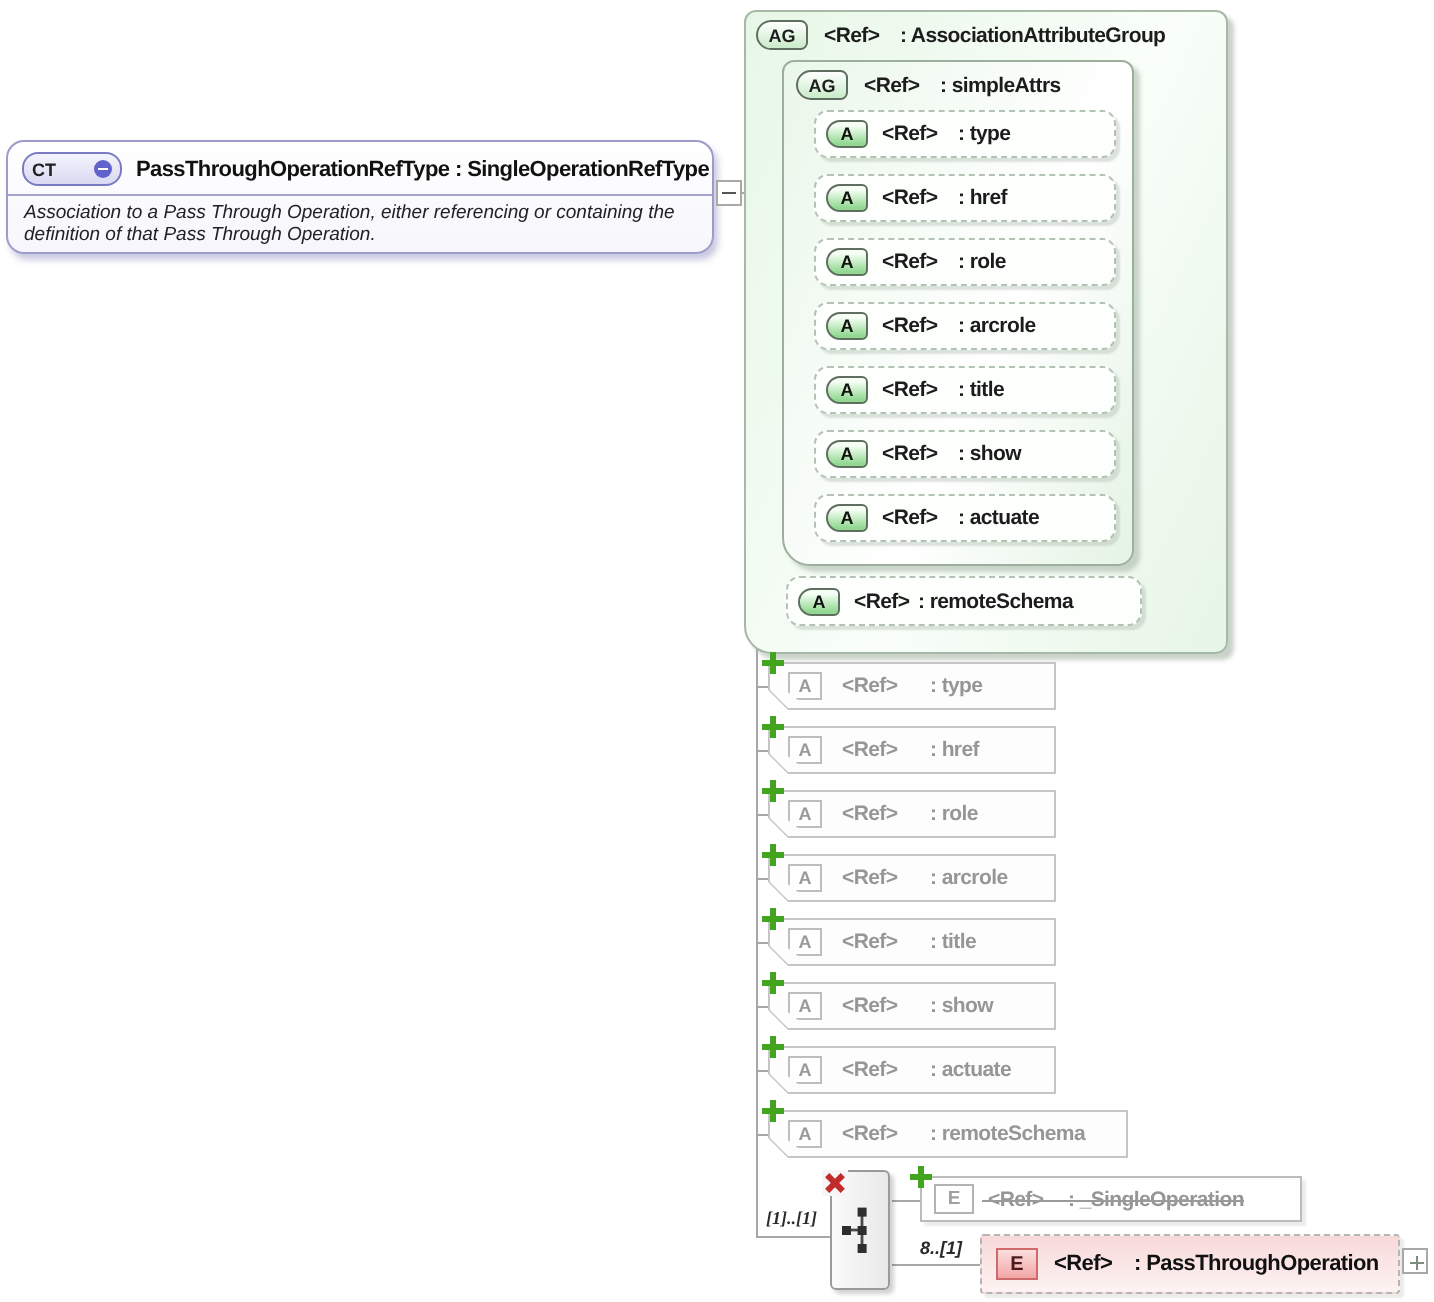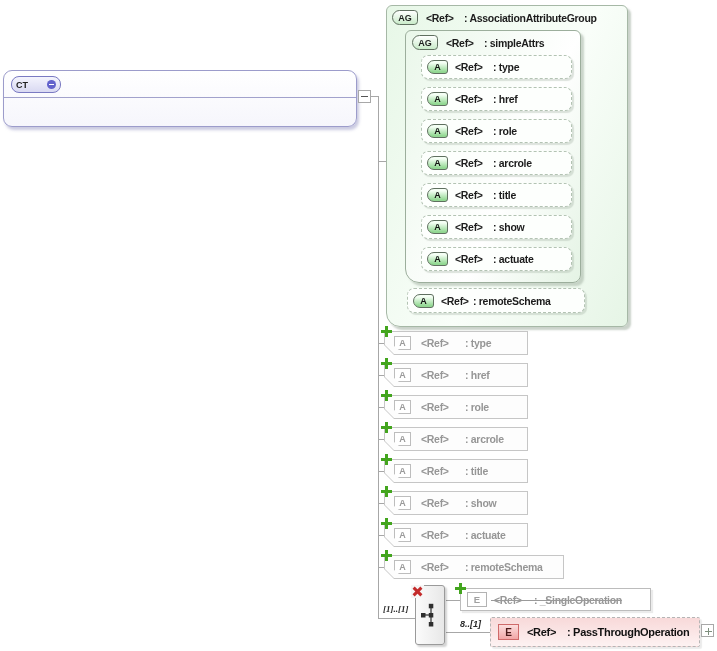--- a/index.html
+++ b/index.html
@@ -27,21 +27,21 @@
            padding:0 4px;display:inline-flex;align-items:center;gap:19px;font-size:9px;font-weight:bold;color:#222;flex:none;}
   .minus-circle{width:9px;height:9px;border-radius:50%;background:#6262cc;position:relative;display:inline-block;}
   .minus-circle::after{content:'';position:absolute;left:2px;top:4px;width:5px;height:1px;background:#fff;}
 
   
   .handle{position:absolute;width:13px;height:13px;border:1px solid #a8a8a8;background:#fff;box-sizing:border-box;}
   .handle .bar-h{position:absolute;left:2px;top:5px;width:7px;height:1px;background:#555;}
   .handle .bar-v{position:absolute;left:5px;top:2px;width:1px;height:7px;background:#7e8f7e;}
 
   
-  .ag-outer{position:absolute;left:386px;top:5px;width:242px;height:322px;border:1px solid #a6b8a6;
+  .ag-outer{position:absolute;left:372px;top:5px;width:242px;height:322px;border:1px solid #a6b8a6;
             border-radius:6px 6px 6px 14px;box-sizing:border-box;
             background:linear-gradient(115deg,#e7f7e7 0%,#f9fef9 55%,#e6f5e6 100%);
             box-shadow:3px 3px 2px rgba(158,173,158,.55);padding-left:42px;}
   .ag-inner{position:absolute;left:18px;top:24px;width:176px;height:253px;border:1px solid #9cae9c;
             border-radius:6px 6px 8px 14px;box-sizing:border-box;
             background:linear-gradient(115deg,#eaf7ea 0%,#ffffff 60%,#e4f3e4 100%);
             box-shadow:3px 3px 2px rgba(158,173,158,.5);}
   .ag-header{position:absolute;display:flex;align-items:center;}
   .chip{display:inline-flex;align-items:center;justify-content:center;font-weight:bold;font-size:9px;
         box-sizing:border-box;flex:none;}
@@ -122,22 +122,24 @@
   <div class="cl" style="left:378px;top:618px;width:37px;height:1px"></div>
   <div class="cl" style="left:446px;top:600px;width:14px;height:1px"></div>
   <div class="cl" style="left:446px;top:632px;width:44px;height:1px"></div>
 
   <div class="ct-box">
     <div class="ct-header">
       <span class="ct-chip">
         <span>CT</span>
         <span class="minus-circle"></span>
       </span>
+      <span class="ct-title">PassThroughOperationRefType : SingleOperationRefType</span>
     </div>
     <div class="ct-divider"></div>
+    <div class="ct-annotation">Association to a Pass Through Operation, either referencing or containing the definition of that Pass Through Operation.</div>
   </div>
 
   <div class="handle" style="left:358px;top:90px;">
     <span class="bar-h"></span>
   </div>
 
   <div class="ag-outer">
     <div class="ag-header" style="left:5px;top:4px;">
       <span class="chip chip-ag">AG</span>
       <span class="lbl ref" style="width:38px;margin-left:8px;">&lt;Ref&gt;</span>

